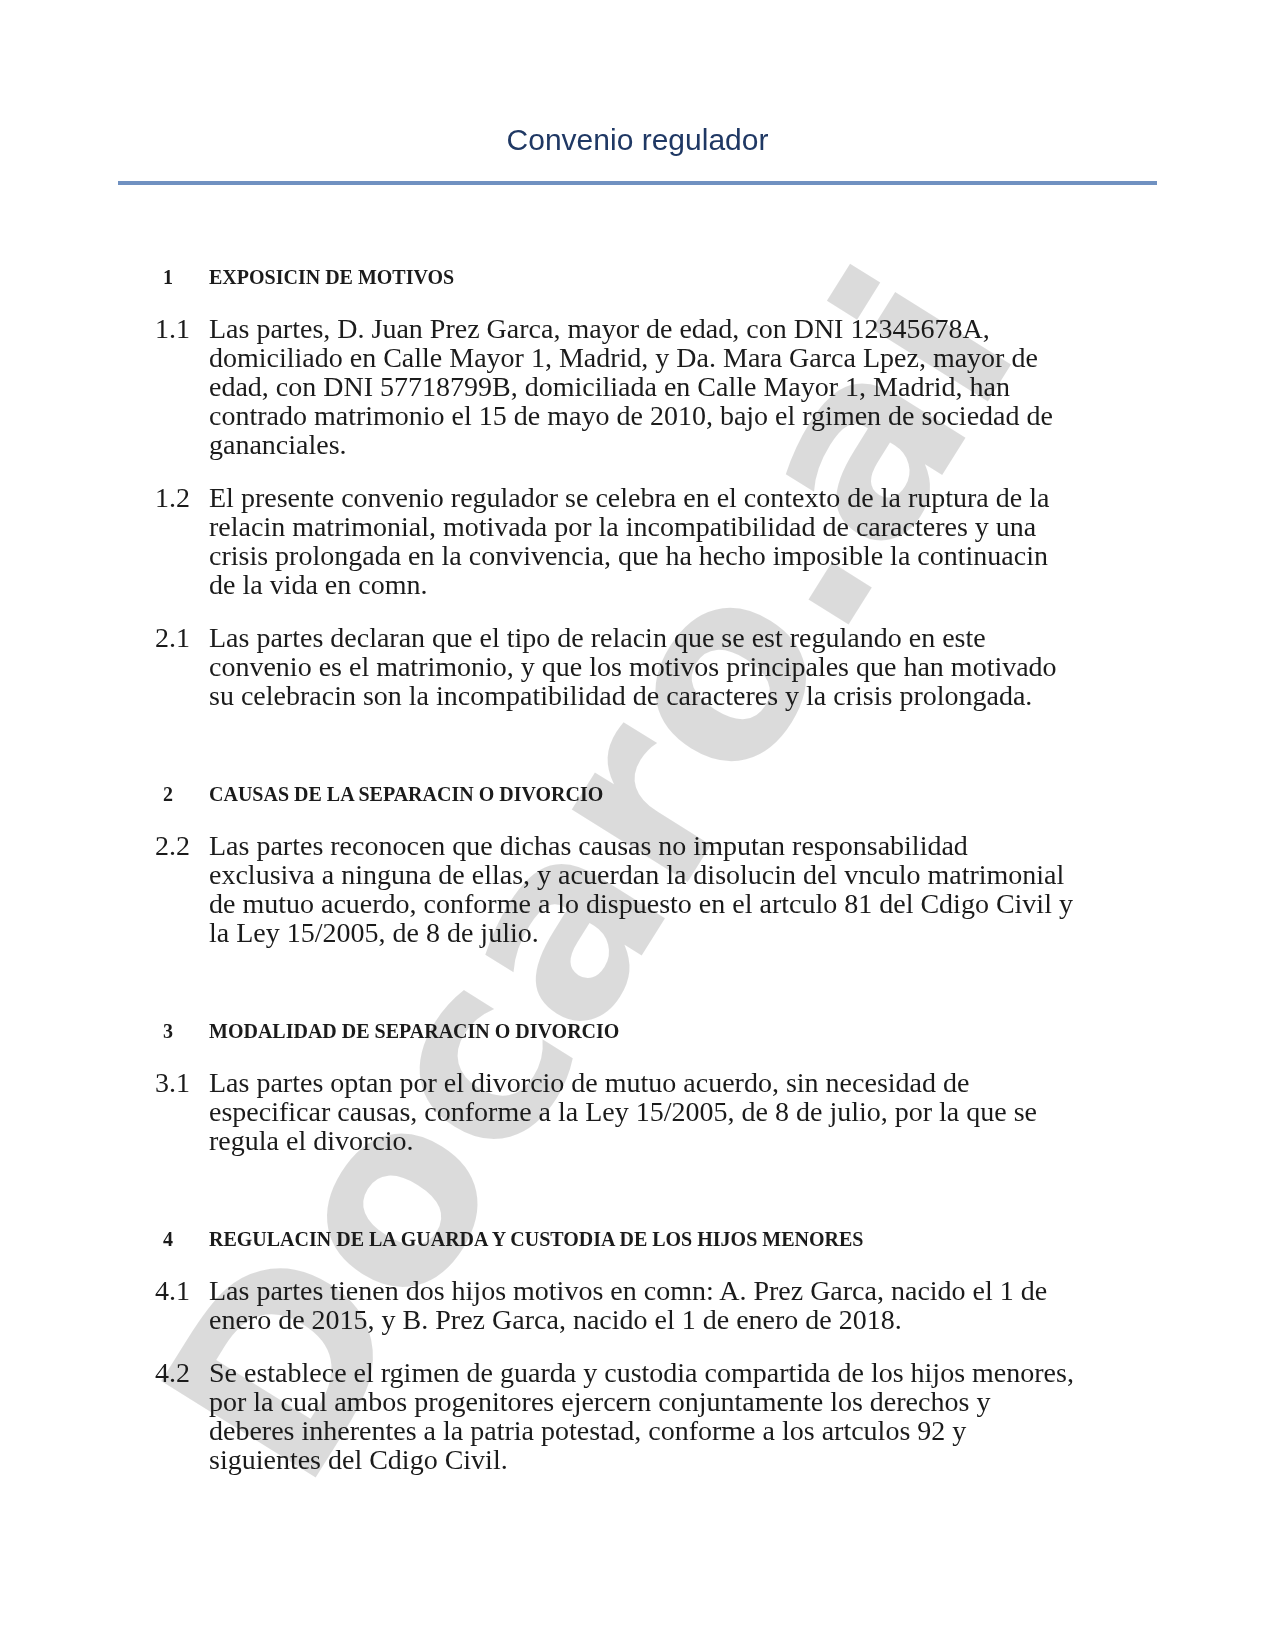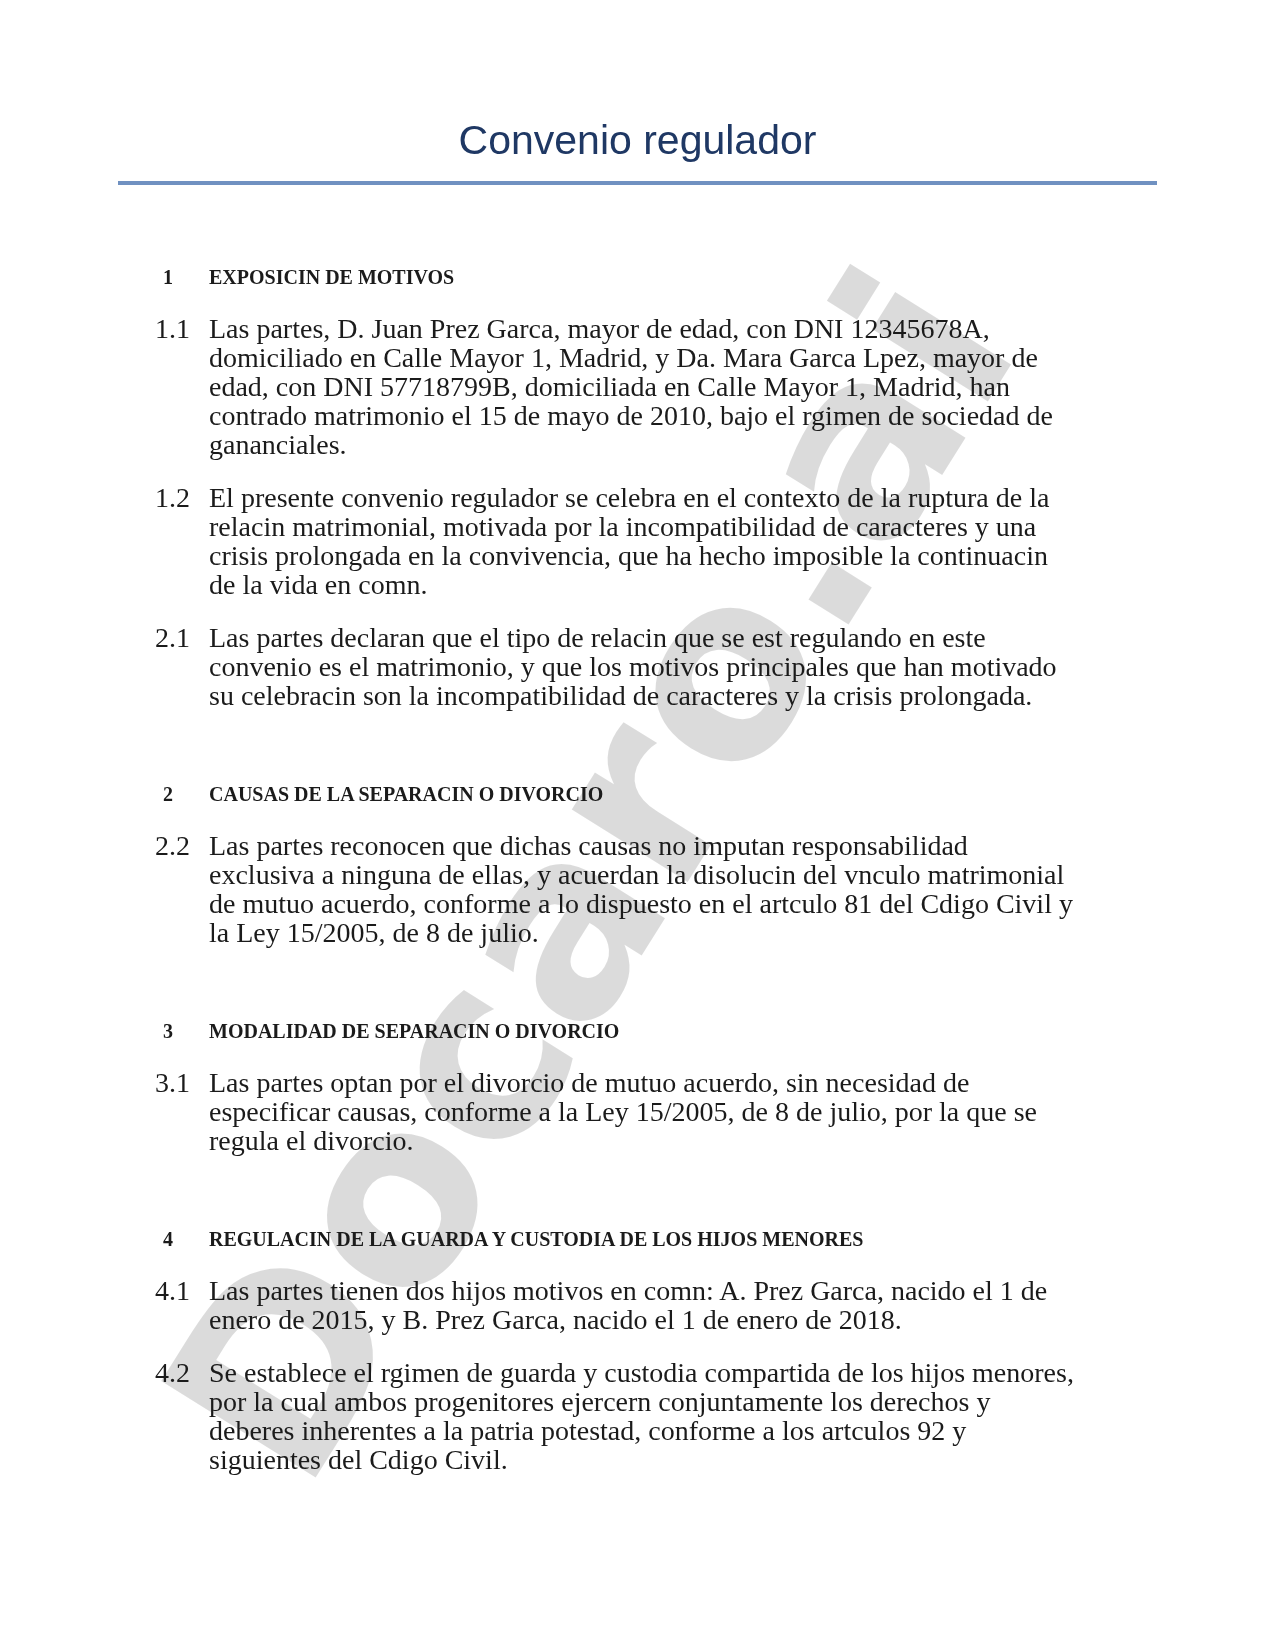--- a/index.html
+++ b/index.html
@@ -31,21 +31,21 @@
   }
   .content {
     position: relative;
     z-index: 1;
     padding: 112px 118px 0 118px;
   }
   .doc-title {
     text-align: center;
     font-family: "Liberation Sans", sans-serif;
     font-weight: 400;
-    font-size: 41px;
+    font-size: 30px;
     line-height: 56px;
     color: #1f3864;
     padding-bottom: 13px;
     border-bottom: 4px solid #7091c1;
   }
   .doc { }
   .section { margin-top: 70px; }
   .doc .section:first-child { margin-top: 78px; }
   .heading {
     display: flex;

